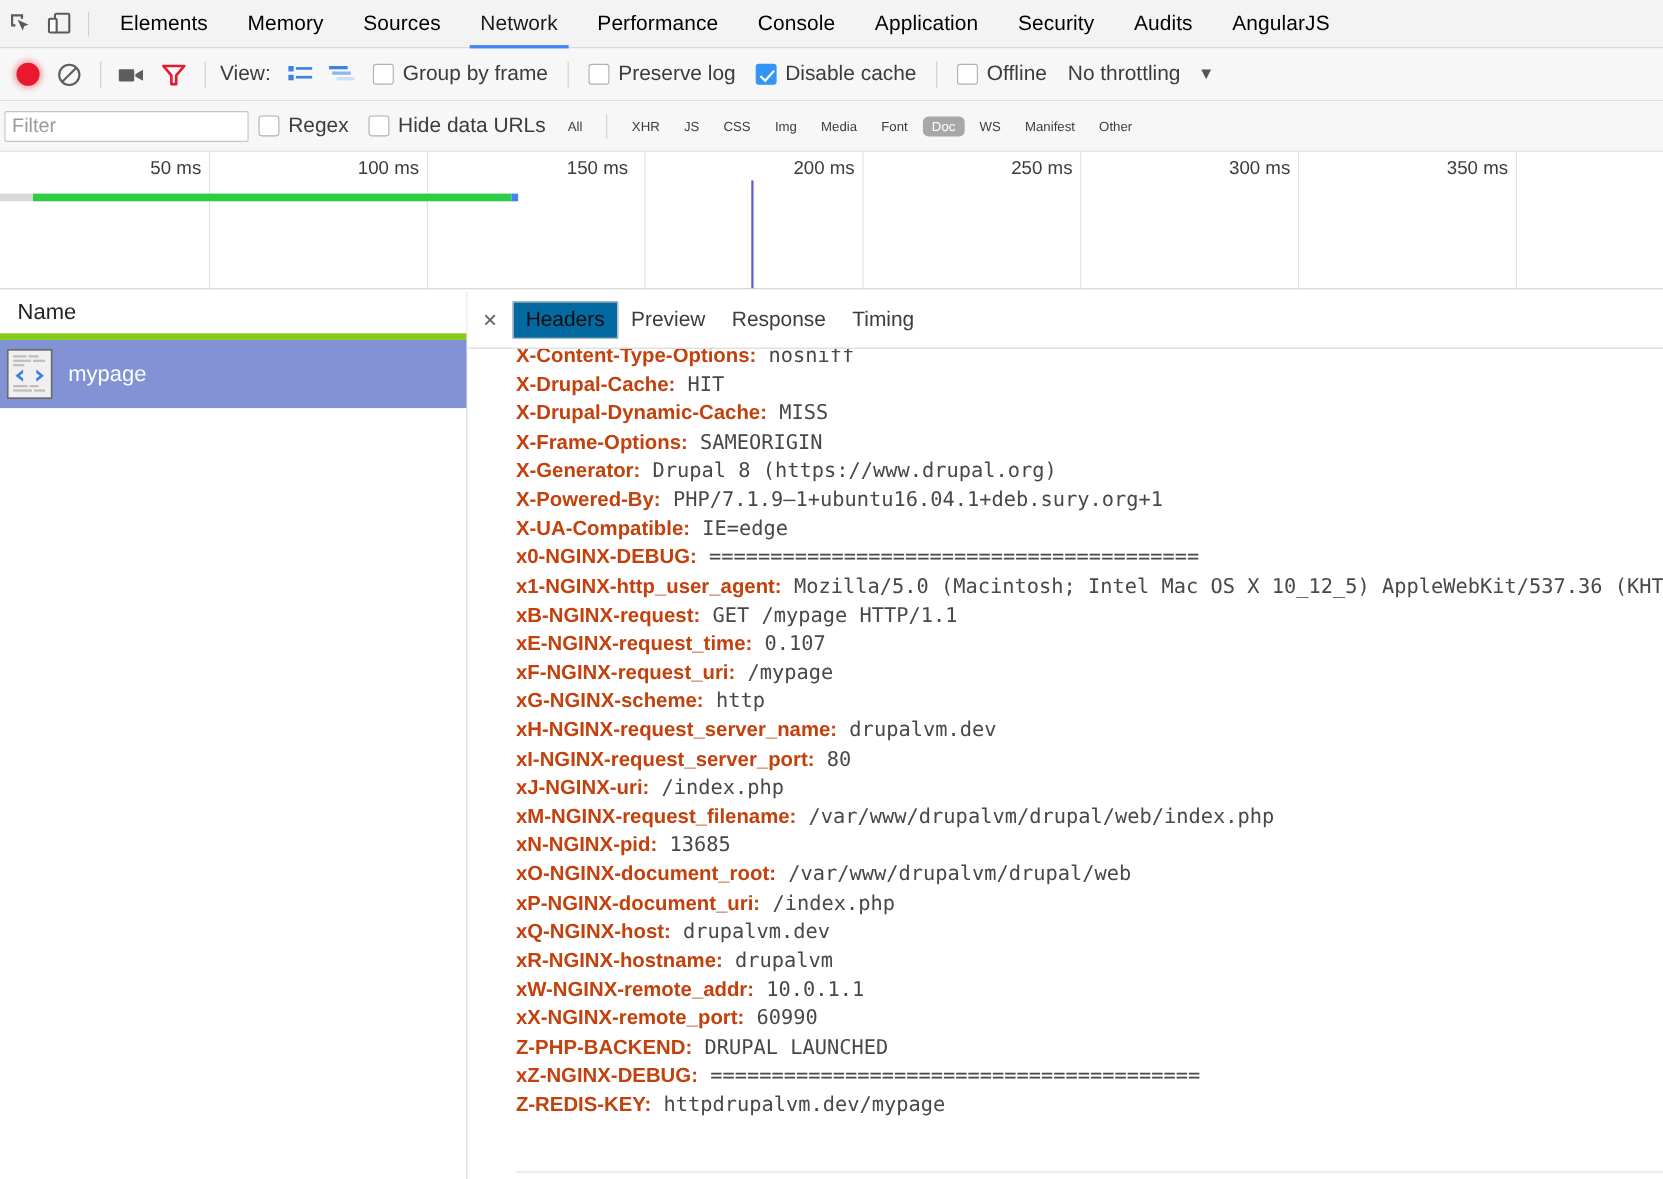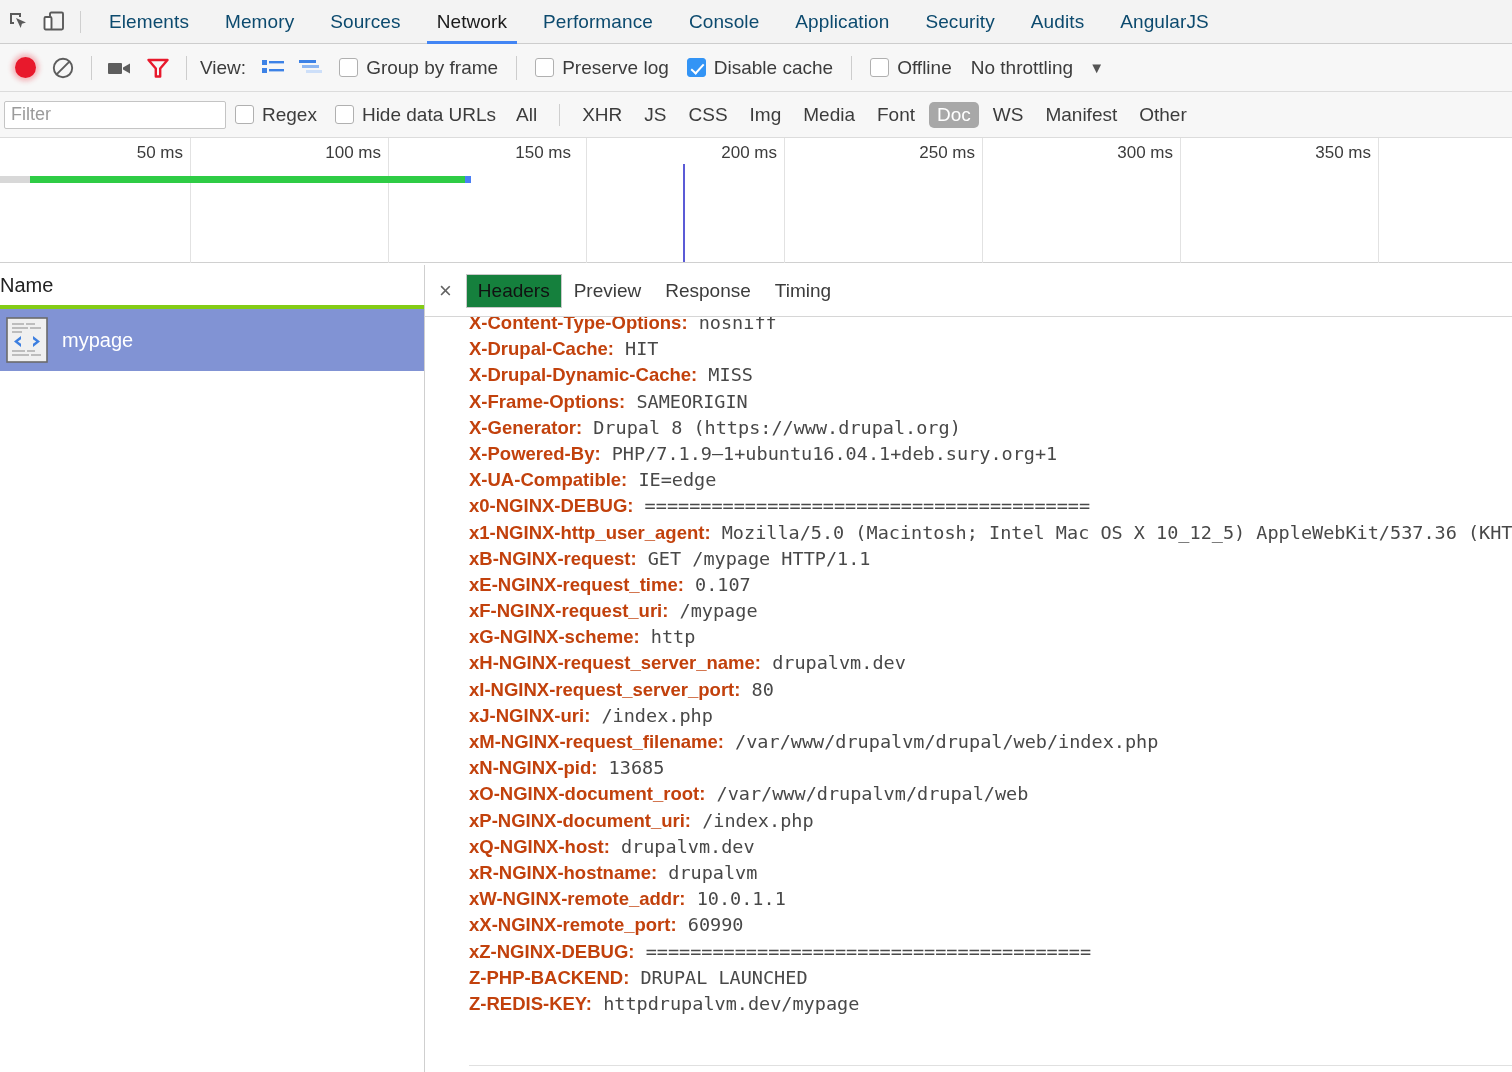--- a/index.html
+++ b/index.html
@@ -21,21 +21,21 @@
   }
   .tb-icon {
     width:36px; height:44px; display:flex; align-items:center; justify-content:center;
     color:#5a5a5a;
   }
   .tb-icon svg { display:block; }
   .tb-sep { width:1px; height:22px; background:#cfcfcf; margin:0 10px 0 8px; }
   .tabs { display:flex; align-items:stretch; height:44px; }
   .tab {
     padding:0 18px; height:44px; display:flex; align-items:center;
-    font-size:19px; color:#0c4a6e; letter-spacing:0.1px;
+    font-size:19px; color:#000000; letter-spacing:0.1px;
     position:relative; white-space:nowrap;
   }
   .tab.active { color:#1b1b1b; }
   .tab.active::after {
     content:""; position:absolute; left:8px; right:8px; bottom:0;
     height:3px; background:#4285f4;
   }
 
   
   .toolbar {
@@ -74,21 +74,21 @@
     display:flex; align-items:center; padding-left:4px;
   }
   .filter-input {
     width:222px; height:28px; border:1px solid #c4c4c4; background:#fff;
     border-radius:2px; font-size:18px; color:#3c3c3c; padding:0 6px;
     font-family:"Liberation Sans", sans-serif; outline:none;
   }
   .filter-input::placeholder { color:#9b9b9b; }
   .f-sep { width:1px; height:22px; background:#cfcfcf; margin:0 11px; }
   .type-chip {
-    font-size:19px; color:#3c3c3c; padding:2px 8px; border-radius:5px;
+    font-size:12px; color:#3c3c3c; padding:2px 8px; border-radius:5px;
     margin:0 3px; white-space:nowrap;
   }
   .type-chip.sel { background:#a8a8a8; color:#fff; }
 
   
   .overview { position:relative; height:125px; background:#fff; border-bottom:1px solid #d0d0d0; }
   .ov-ruler { position:absolute; left:0; right:0; top:0; height:125px; }
   .ov-grid {
     position:absolute; top:0; bottom:0; width:1px; background:#e2e2e2;
   }
@@ -97,43 +97,43 @@
     transform:translateX(-100%); padding-right:7px; white-space:nowrap;
   }
   .wf-band { position:absolute; left:0; right:0; }
   .wf-seg { position:absolute; height:100%; }
   .marker-line { position:absolute; width:2px; top:0; bottom:0; }
 
   
   .split { position:absolute; top:265px; left:0; right:0; bottom:0; display:flex; }
   .listpane { width:425px; border-right:1px solid #cfcfcf; background:#fff; position:relative; }
   .list-head {
-    height:44px; display:flex; align-items:center; padding-left:0px;
-    border-bottom:4px solid #84cc16; background:#fff;
+    height:44px; display:flex; align-items:center; padding-left:16px;
+    border-bottom:6px solid #84cc16; background:#fff;
   }
   .col-name { font-size:20px; color:#222; }
   .req-row {
     height:62px; display:flex; align-items:center; gap:14px;
     background:#8193d4; padding-left:6px;
   }
   .doc-ico { width:42px; height:46px; flex:none; }
   .req-label { font-size:20px; color:#fff; }
 
   .detailpane { flex:1; position:relative; background:#fff; overflow:hidden; }
   .det-tabs {
     height:52px; display:flex; align-items:center; padding-left:10px;
     background:#fff; position:relative; z-index:3;
     border-bottom:1px solid #d6d6d6;
   }
   .close-x { font-size:22px; color:#636363; padding:0 14px 0 4px; line-height:1; }
   .det-tab {
     font-size:19px; color:#3c3c3c; padding:5px 11px; white-space:nowrap;
     border:1px solid transparent;
   }
-  .det-tab.active { border:1px solid #c9c9c9; background:#15803d; color:#111; }
+  .det-tab.active { border:1px solid #c9c9c9; background:#0369a1; color:#111; }
 
   .hdr-list {
     position:absolute; top:46px; left:0; right:0; bottom:0;
     padding:0 0 0 44px; overflow:hidden;
   }
   .hdr-line {
     height:26.2px; line-height:26.2px; white-space:nowrap;
     font-size:18.5px; font-family:"DejaVu Sans Mono", monospace;
     color:#3a3a3a;
   }
@@ -432,20 +432,20 @@
         <div class="hdr-line"><span class="hdr-key">xI-NGINX-request_server_port:</span> <span class="hdr-val">80</span></div>
         <div class="hdr-line"><span class="hdr-key">xJ-NGINX-uri:</span> <span class="hdr-val">/index.php</span></div>
         <div class="hdr-line"><span class="hdr-key">xM-NGINX-request_filename:</span> <span class="hdr-val">/var/www/drupalvm/drupal/web/index.php</span></div>
         <div class="hdr-line"><span class="hdr-key">xN-NGINX-pid:</span> <span class="hdr-val">13685</span></div>
         <div class="hdr-line"><span class="hdr-key">xO-NGINX-document_root:</span> <span class="hdr-val">/var/www/drupalvm/drupal/web</span></div>
         <div class="hdr-line"><span class="hdr-key">xP-NGINX-document_uri:</span> <span class="hdr-val">/index.php</span></div>
         <div class="hdr-line"><span class="hdr-key">xQ-NGINX-host:</span> <span class="hdr-val">drupalvm.dev</span></div>
         <div class="hdr-line"><span class="hdr-key">xR-NGINX-hostname:</span> <span class="hdr-val">drupalvm</span></div>
         <div class="hdr-line"><span class="hdr-key">xW-NGINX-remote_addr:</span> <span class="hdr-val">10.0.1.1</span></div>
         <div class="hdr-line"><span class="hdr-key">xX-NGINX-remote_port:</span> <span class="hdr-val">60990</span></div>
+        <div class="hdr-line"><span class="hdr-key">Z-PHP-BACKEND:</span> <span class="hdr-val">DRUPAL LAUNCHED</span></div>
         <div class="hdr-line"><span class="hdr-key">xZ-NGINX-DEBUG:</span> <span class="hdr-val">========================================</span></div>
-        <div class="hdr-line"><span class="hdr-key">Z-PHP-BACKEND:</span> <span class="hdr-val">DRUPAL LAUNCHED</span></div>
         <div class="hdr-line"><span class="hdr-key">Z-REDIS-KEY:</span> <span class="hdr-val">httpdrupalvm.dev/mypage</span></div>
       </div>
       <div class="hdr-bottom-rule"></div>
     </div>
   </div>
 </div>
 
 </body></html>

